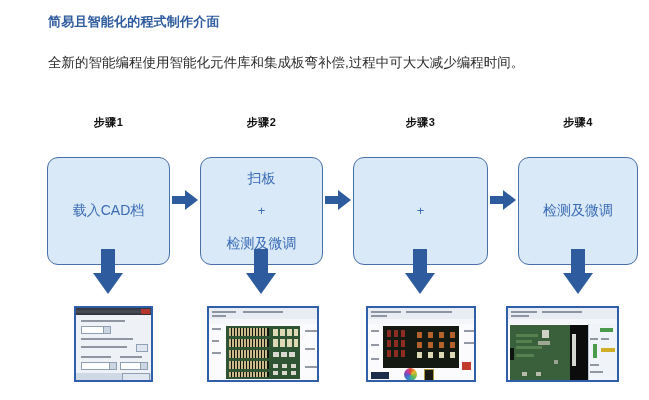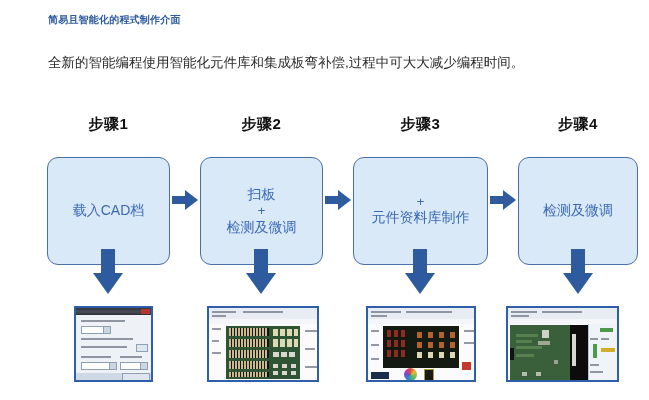--- a/index.html
+++ b/index.html
@@ -14,21 +14,21 @@
     overflow: hidden;
     font-family: "Liberation Sans", "DejaVu Sans", sans-serif;
     color: #222222;
   }
 
   
   #page-title {
     position: absolute;
     left: 48px;
     top: 13px;
-    font-size: 10px;
+    font-size: 13px;
     font-weight: bold;
     color: #2e5b9e;
     letter-spacing: 0.2px;
     white-space: nowrap;
   }
   #page-subtitle {
     position: absolute;
     left: 48px;
     top: 54px;
     font-size: 13.5px;
@@ -47,21 +47,21 @@
   }
   .step-col {
     position: absolute;
     top: 115px;
   }
   .step-label {
     position: absolute;
     top: 0;
     width: 100%;
     text-align: center;
-    font-size: 15px;
+    font-size: 11px;
     font-weight: bold;
     color: #111111;
     letter-spacing: 0.5px;
   }
   .step-box {
     position: absolute;
     top: 42px;
     left: 0;
     height: 108px;
     box-sizing: border-box;
@@ -69,20 +69,21 @@
     border: 1.6px solid #4a6fa5;
     border-radius: 11px;
     display: flex;
     flex-direction: column;
     align-items: center;
     justify-content: center;
     color: #3a6ab5;
     font-size: 14px;
     line-height: 1.38;
     white-space: nowrap;
+    gap: 16px;
   }
   .step-box .ln {
     display: block;
   }
   .step-box .plus {
     font-size: 13px;
     line-height: 1.05;
   }
 
   
@@ -300,21 +301,20 @@
 
   <div class="h-arrow" style="left:325px;">
     <span class="shaft"></span>
     <span class="head"></span>
   </div>
 
   <div class="step-col" style="left:353px; width:135px;">
     <div class="step-label">步骤3</div>
     <div class="step-box" style="width:135px;">
       <span class="ln plus">+</span>
-      <span class="ln">元件资料库制作</span>
     </div>
   </div>
 
   <div class="h-arrow" style="left:490px;">
     <span class="shaft"></span>
     <span class="head"></span>
   </div>
 
   <div class="step-col" style="left:518px; width:120px;">
     <div class="step-label">步骤4</div>

